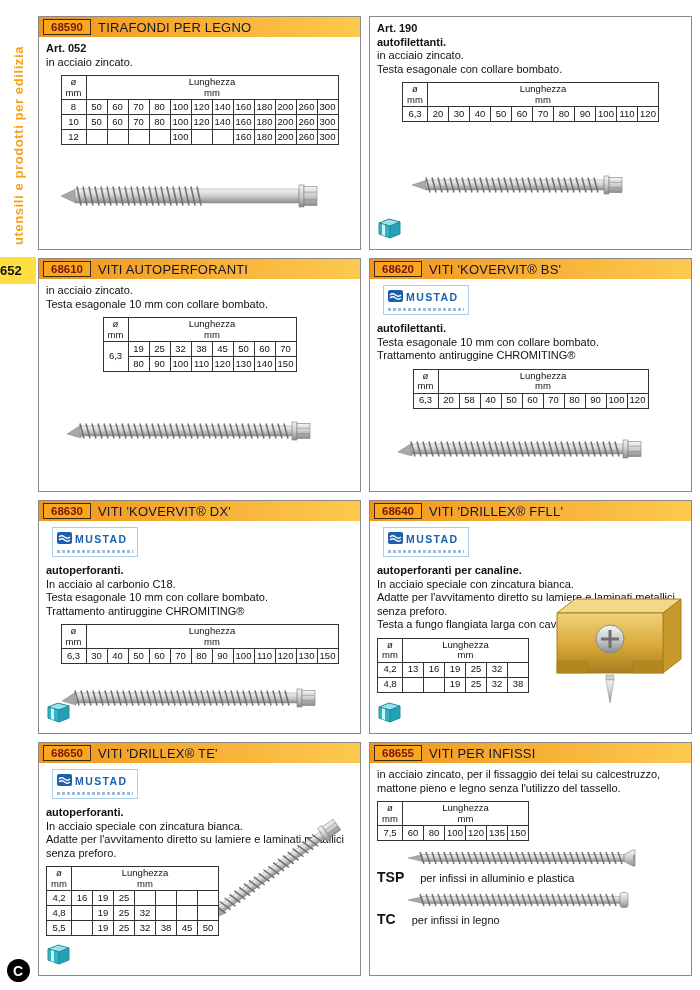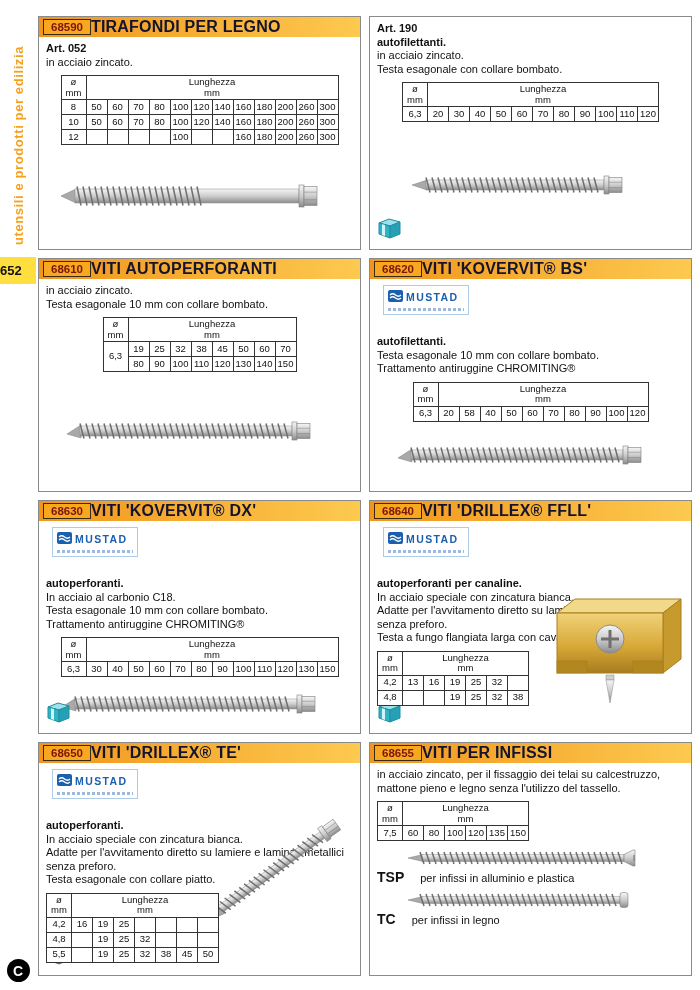--- a/index.html
+++ b/index.html
@@ -12,45 +12,45 @@
   .pagenum{width:36px;background:#ffdf3f;color:#111;font-weight:bold;font-size:13px;
            text-align:left;padding:6px 0;margin-top:12px}
   .sspacer{flex:1}
   .clogo{width:23px;height:23px;border-radius:50%;background:#000;color:#fff;font-weight:bold;
          font-size:14px;display:flex;align-items:center;justify-content:center;margin-bottom:8px}
 
   
   main{flex:1;display:grid;grid-template-columns:1fr 1fr;grid-template-rows:repeat(4,1fr);
        gap:8px;padding:16px 8px 14px 2px;box-sizing:border-box;height:990px}
   .cell{border:1px solid #8a8a8a;background:#fff;display:flex;flex-direction:column;overflow:hidden}
-  .hdr{flex:0 0 20px;display:flex;align-items:center;padding:0 4px;
+  .hdr{flex:0 0 20px;display:flex;align-items:center;gap:7px;padding:0 4px;
        background:linear-gradient(90deg,#f1951c,#fdc94f)}
   .code{background:#f7a81f;border:1px solid #3a2a12;color:#7c1410;font-weight:bold;
         font-size:11.5px;line-height:14px;padding:0 7px}
-  .ttl{color:#14142e;font-weight:bold;font-size:16px;letter-spacing:.2px}
+  .ttl{color:#14142e;font-weight:normal;font-size:13px;letter-spacing:.2px}
   .bd{position:relative;flex:1;padding:5px 7px 4px;display:flex;flex-direction:column;min-height:0}
 
   .d{margin:0;font-size:11px;line-height:13.5px}
   .d.b{font-weight:bold}
 
   table.spec{border-collapse:collapse;margin:6px auto 2px;position:relative;z-index:1;background:#fff}
   table.spec.tl{margin-left:0}
   .spec th,.spec td{border:1px solid #333;font-size:9.5px;line-height:10.5px;padding:1px 2px;
                     text-align:center;min-width:16px;height:12px;font-weight:normal}
   .spec td.dc{font-weight:normal;min-width:20px}
 
   .artwrap{flex:1;display:flex;align-items:center;justify-content:center;min-height:0}
   .art-abs{position:absolute;z-index:0}
   .art-channel{right:4px;top:72px}
   .art-rot{right:-4px;top:90px;transform:rotate(-36deg)}
   .pkg{position:absolute;left:6px;bottom:5px}
 
   
   .brand{float:right;border:1px solid #aecbe8;background:#fff;padding:2px 4px 3px;
-         margin:1px 0 20px 6px;width:86px;box-sizing:border-box}
+         margin:1px 0 7px 6px;width:86px;box-sizing:border-box}
   .brand-top{display:flex;align-items:center;gap:3px}
   .bname{color:#1b5faf;font-weight:bold;font-size:10.5px;letter-spacing:1.4px}
   .bline{height:3px;margin-top:2px;background:repeating-linear-gradient(90deg,#9db9dd 0 3px,transparent 3px 5px)}
 
   
   .extra{margin-top:2px}
   .extra-art{display:flex;justify-content:center}
   .extra-label{margin:0;font-size:11px;line-height:13px}
   .extra-label b{font-size:14px}
   .extra-label span{margin-left:16px}
@@ -612,21 +612,20 @@
                   <path d="M2 8 Q4.5 5.5 7.5 8 T13 8" stroke="#fff" stroke-width="1.3" fill="none"></path>
                   <path d="M2 5 Q4.5 2.5 7.5 5 T13 5" stroke="#fff" stroke-width="1.3" fill="none"></path>
                 </svg></span>
       <span class="bname">MUSTAD</span>
     </div>
     <div class="bline"></div>
   </div>
           <p class="d b">autoperforanti.</p>
           <p class="d">In acciaio speciale con zincatura bianca.</p>
           <p class="d">Adatte per l'avvitamento diretto su lamiere e laminati metallici senza preforo.</p>
-          <p class="d">Testa esagonale con collare piatto.</p>
           <table class="spec tl">
             <thead>
     <tr>
       <th class="dh"><span>ø</span><br><span>mm</span></th>
       <th class="lh" colspan="7"><span>Lunghezza</span><br><span>mm</span></th>
     </tr>
             </thead>
             <tbody>
               <tr>
                 <td class="dc">4,2</td>

